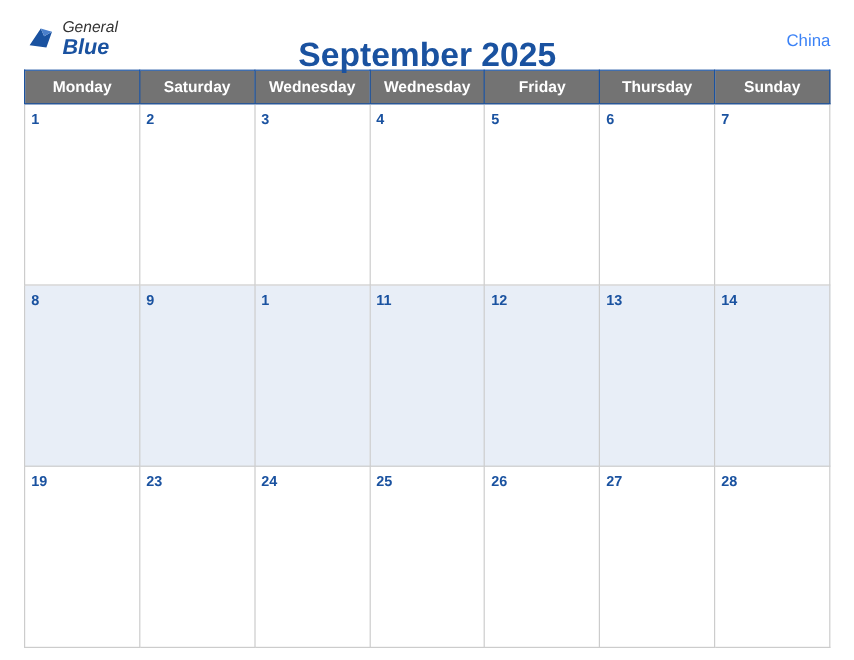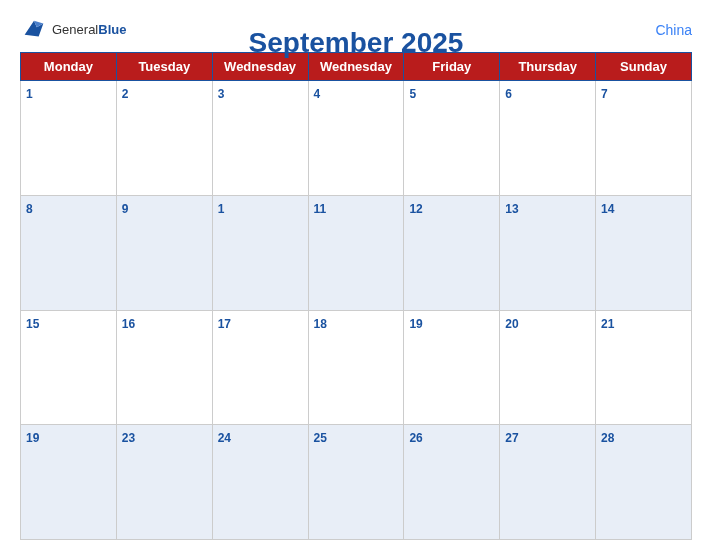--- a/index.html
+++ b/index.html
@@ -24,31 +24,33 @@
     }
 
     .logo {
       display: flex;
       align-items: center;
       gap: 4px;
     }
 
     .logo-text {
       display: flex;
+      flex-direction: column;
       line-height: 1.1;
+      font-style: italic;
     }
 
     .logo-general {
       font-size: 13px;
       color: #333;
       font-weight: normal;
     }
 
     .logo-blue {
-      font-size: 13px;
+      font-size: 18px;
       color: #1a52a0;
       font-weight: bold;
     }
 
     .logo-bird {
       width: 28px;
       height: 28px;
     }
 
     .title {
@@ -67,21 +69,21 @@
       font-weight: normal;
     }
 
     .calendar {
       width: 100%;
       border-collapse: collapse;
       flex: 1;
     }
 
     .calendar thead tr th {
-      background-color: #b91c1c;
+      background-color: #737373;
       color: #fff;
       font-size: 13px;
       font-weight: bold;
       padding: 6px 4px;
       border: 1px solid #1a52a0;
       text-align: center;
     }
 
     .calendar tbody tr td {
       border: 1px solid #ccc;
@@ -124,21 +126,21 @@
     </div>
   </div>
   <div class="title">September 2025</div>
   <div class="country">China</div>
 </div>
 
 <table class="calendar">
   <thead>
     <tr>
     <th>Monday</th>
-        <th>Tuesday</th>
+        <th>Saturday</th>
         <th>Wednesday</th>
         <th>Wednesday</th>
         <th>Friday</th>
         <th>Thursday</th>
         <th>Sunday</th>
       </tr>
   </thead>
   <tbody id="calendar-body">
   <tr>
         <td><span class="day-number">1</span></td>
@@ -152,29 +154,20 @@
       <tr>
         <td><span class="day-number">8</span></td>
         <td><span class="day-number">9</span></td>
         <td><span class="day-number">1</span></td>
         <td><span class="day-number">11</span></td>
         <td><span class="day-number">12</span></td>
         <td><span class="day-number">13</span></td>
         <td><span class="day-number">14</span></td>
       </tr>
       <tr>
-        <td><span class="day-number">15</span></td>
-        <td><span class="day-number">16</span></td>
-        <td><span class="day-number">17</span></td>
-        <td><span class="day-number">18</span></td>
-        <td><span class="day-number">19</span></td>
-        <td><span class="day-number">20</span></td>
-        <td><span class="day-number">21</span></td>
-      </tr>
-      <tr>
         <td><span class="day-number">19</span></td>
         <td><span class="day-number">23</span></td>
         <td><span class="day-number">24</span></td>
         <td><span class="day-number">25</span></td>
         <td><span class="day-number">26</span></td>
         <td><span class="day-number">27</span></td>
         <td><span class="day-number">28</span></td>
       </tr>
     </tbody>
 </table>

